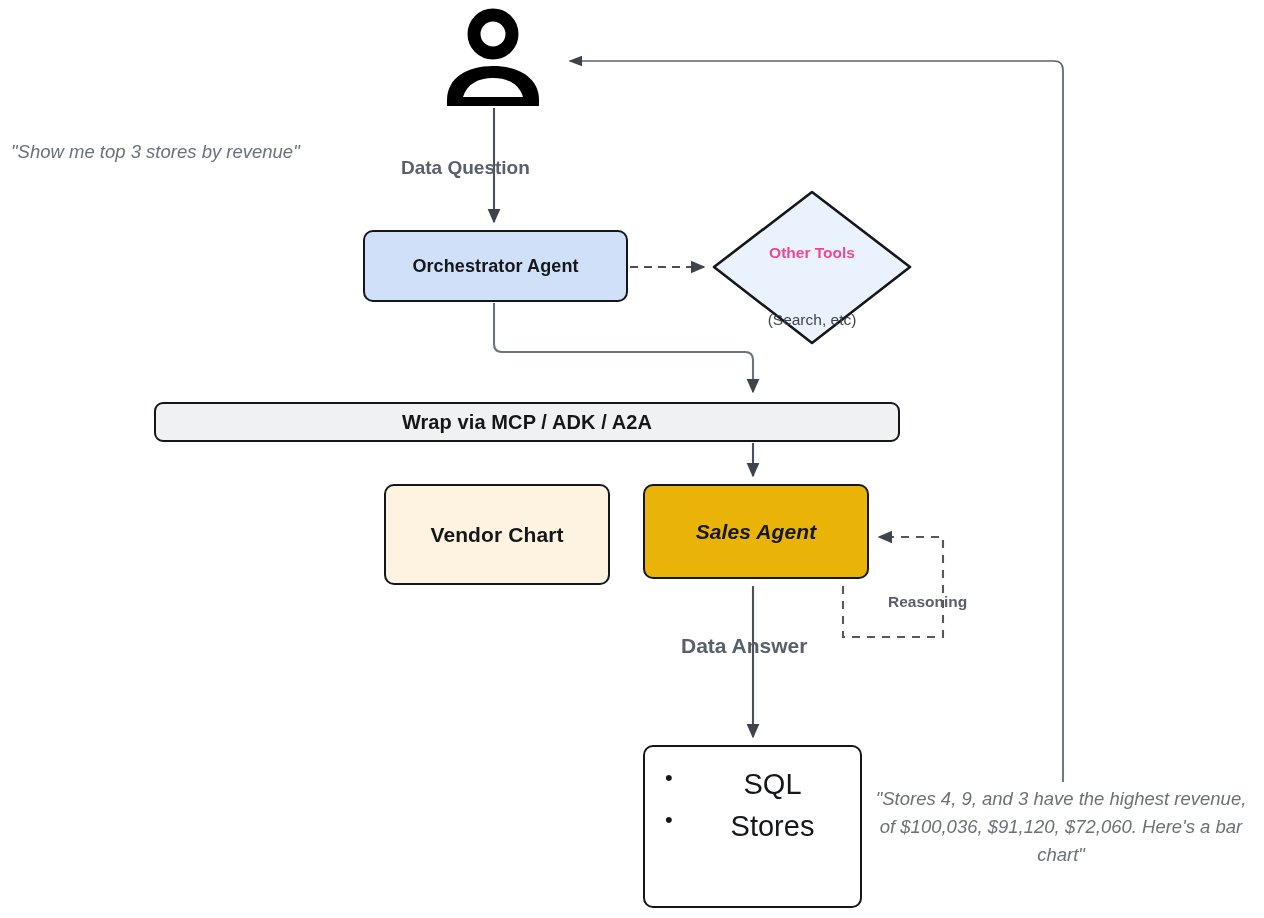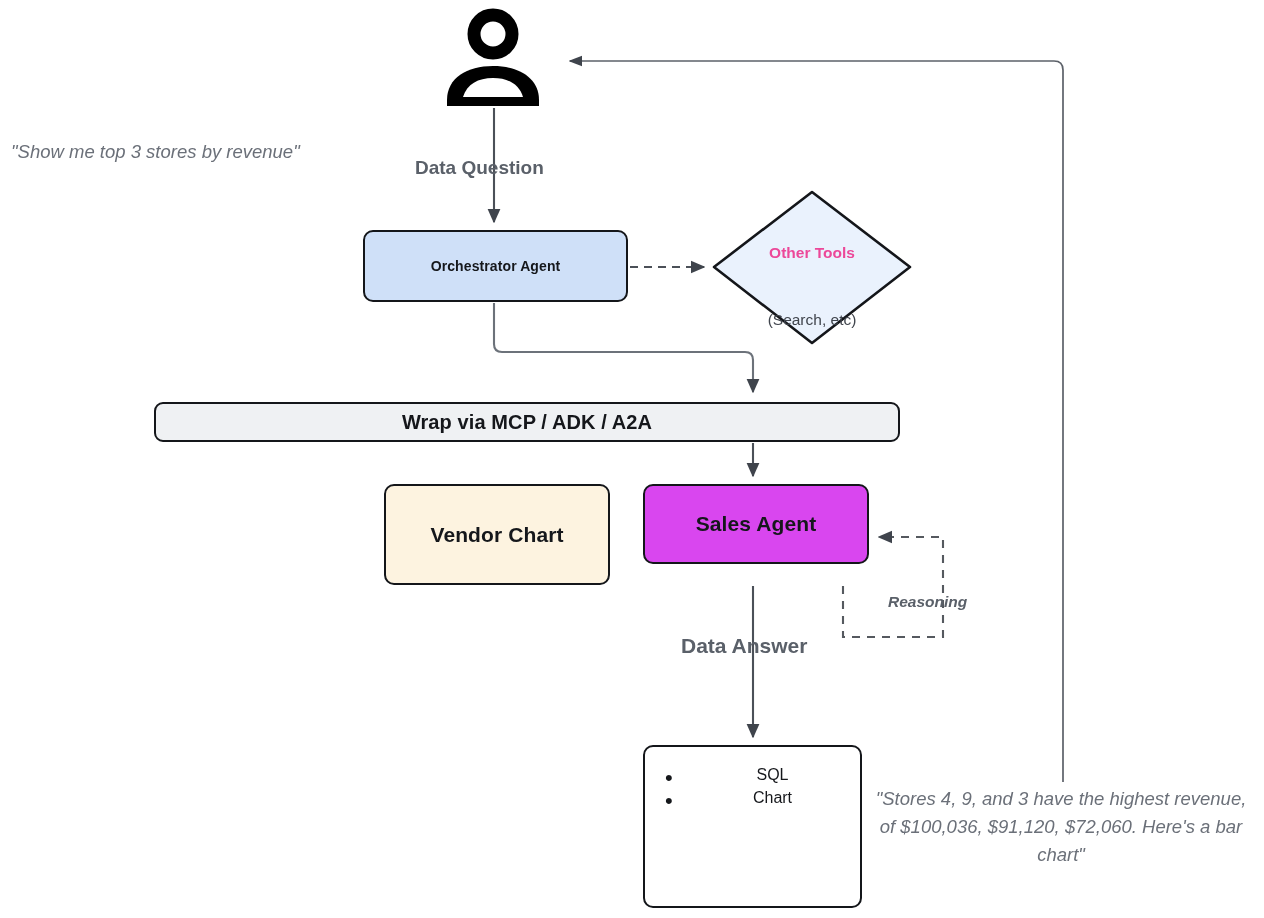--- a/index.html
+++ b/index.html
@@ -42,21 +42,21 @@
     color: #15171b;
     letter-spacing: 0.1px;
   }
   #orchestrator {
     left: 363px;
     top: 230px;
     width: 265px;
     height: 72px;
     background: #cfe0f8;
   }
-  #orchestrator .box-label { font-size: 14px; }
+  #orchestrator .box-label { font-size: 18px; }
 
   #mcp-bar {
     left: 122px;
     top: 402px;
     width: 746px;
     height: 40px;
     background: #eff1f3;
     border-radius: 9px;
     margin-left: 32px;
   }
@@ -73,43 +73,44 @@
     left: 384px;
     top: 484px;
     width: 226px;
     height: 101px;
     background: #fdf3e0;
   }
   #sales-agent {
     left: 643px;
     top: 484px;
     width: 226px;
-    height: 80px;
-    background: #d946ef;
+    height: 95px;
+    background: #eab308;
+    font-style: italic;
   }
   #inventory-agent .box-label,
   #vendor-mgmt .box-label,
   #sales-agent .box-label { font-size: 21px; }
 
   #output-box {
     left: 643px;
     top: 745px;
     width: 219px;
     height: 163px;
     background: #ffffff;
     display: block;
     padding: 16px 0 0 18px;
   }
   #output-list {
     list-style: none;
     margin: 0;
     padding: 0;
   }
   #output-list li {
-    font-size: 16px;
+    font-size: 29px;
     color: #15171b;
     line-height: 1.45;
     position: relative;
     padding-left: 22px;
   }
   #output-list li::before {
     content: "\2022";
     position: absolute;
     left: 2px;
     top: -1px;
@@ -146,34 +147,33 @@
     margin-top: 48px;
   }
 
   .edge-label {
     position: absolute;
     font-weight: bold;
     color: #5a6069;
     white-space: nowrap;
   }
   #label-data-question {
-    left: 415px;
+    left: 401px;
     top: 157px;
     font-size: 19px;
   }
   #label-data-answer {
     left: 681px;
     top: 634px;
     font-size: 21px;
   }
   #label-reasoning {
     left: 888px;
     top: 593px;
     font-size: 15.5px;
-    font-style: italic;
   }
 
   .quote {
     position: absolute;
     font-style: italic;
     color: #6b7079;
     white-space: pre-line;
   }
   #quote-user {
     left: 11px;
@@ -266,19 +266,19 @@
     <span class="box-label">Sales Agent</span>
   </div>
 
   <div class="edge-label" id="label-reasoning">Reasoning</div>
 
   <div class="edge-label" id="label-data-answer">Data Answer</div>
 
   <div class="node box" id="output-box">
     <ul id="output-list">
         <li>SQL</li>
-        <li>Chart</li>
+        <li>Stores</li>
       </ul>
   </div>
 
   <div class="quote" id="quote-answer">"Stores 4, 9, and 3 have the highest revenue, of $100,036, $91,120, $72,060. Here's a bar chart"</div>
 
 </div>
 
 </body></html>

